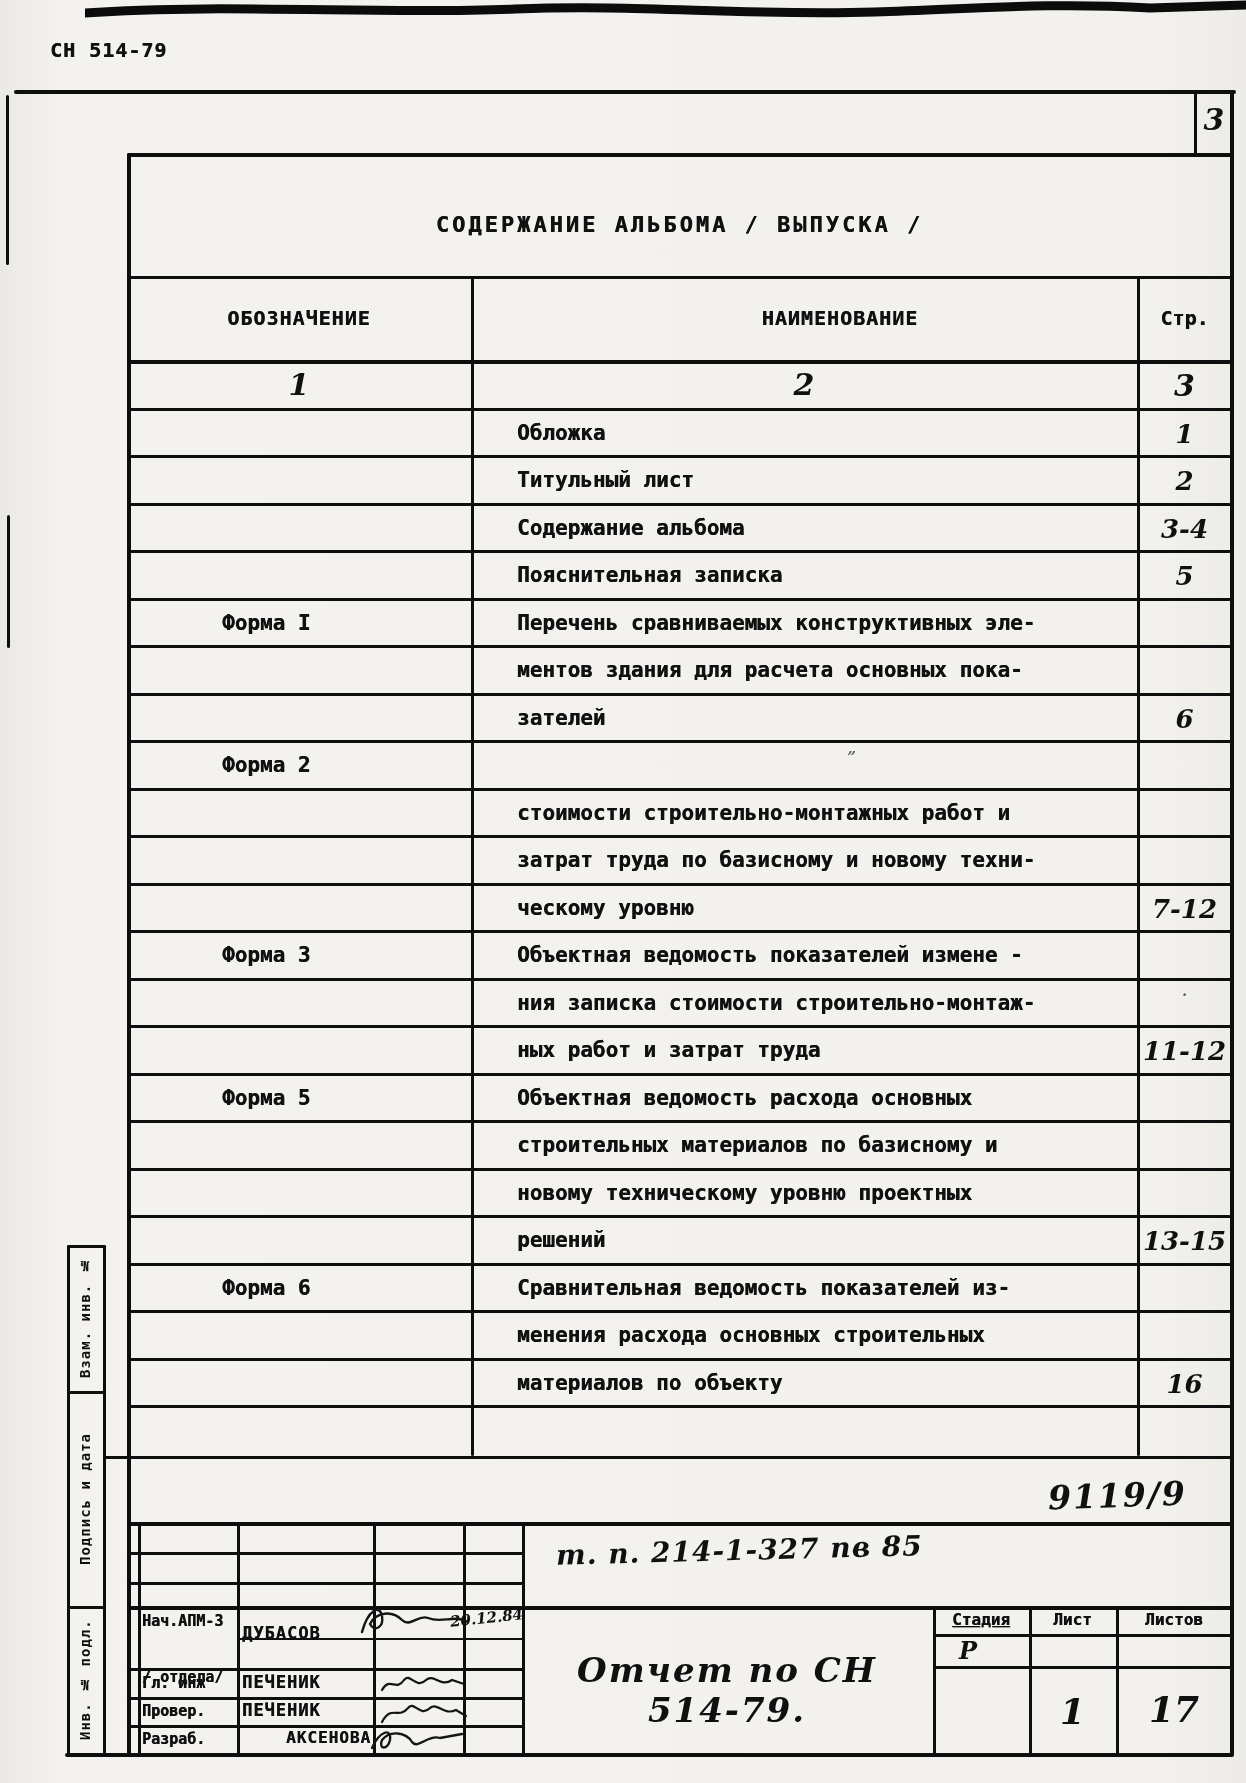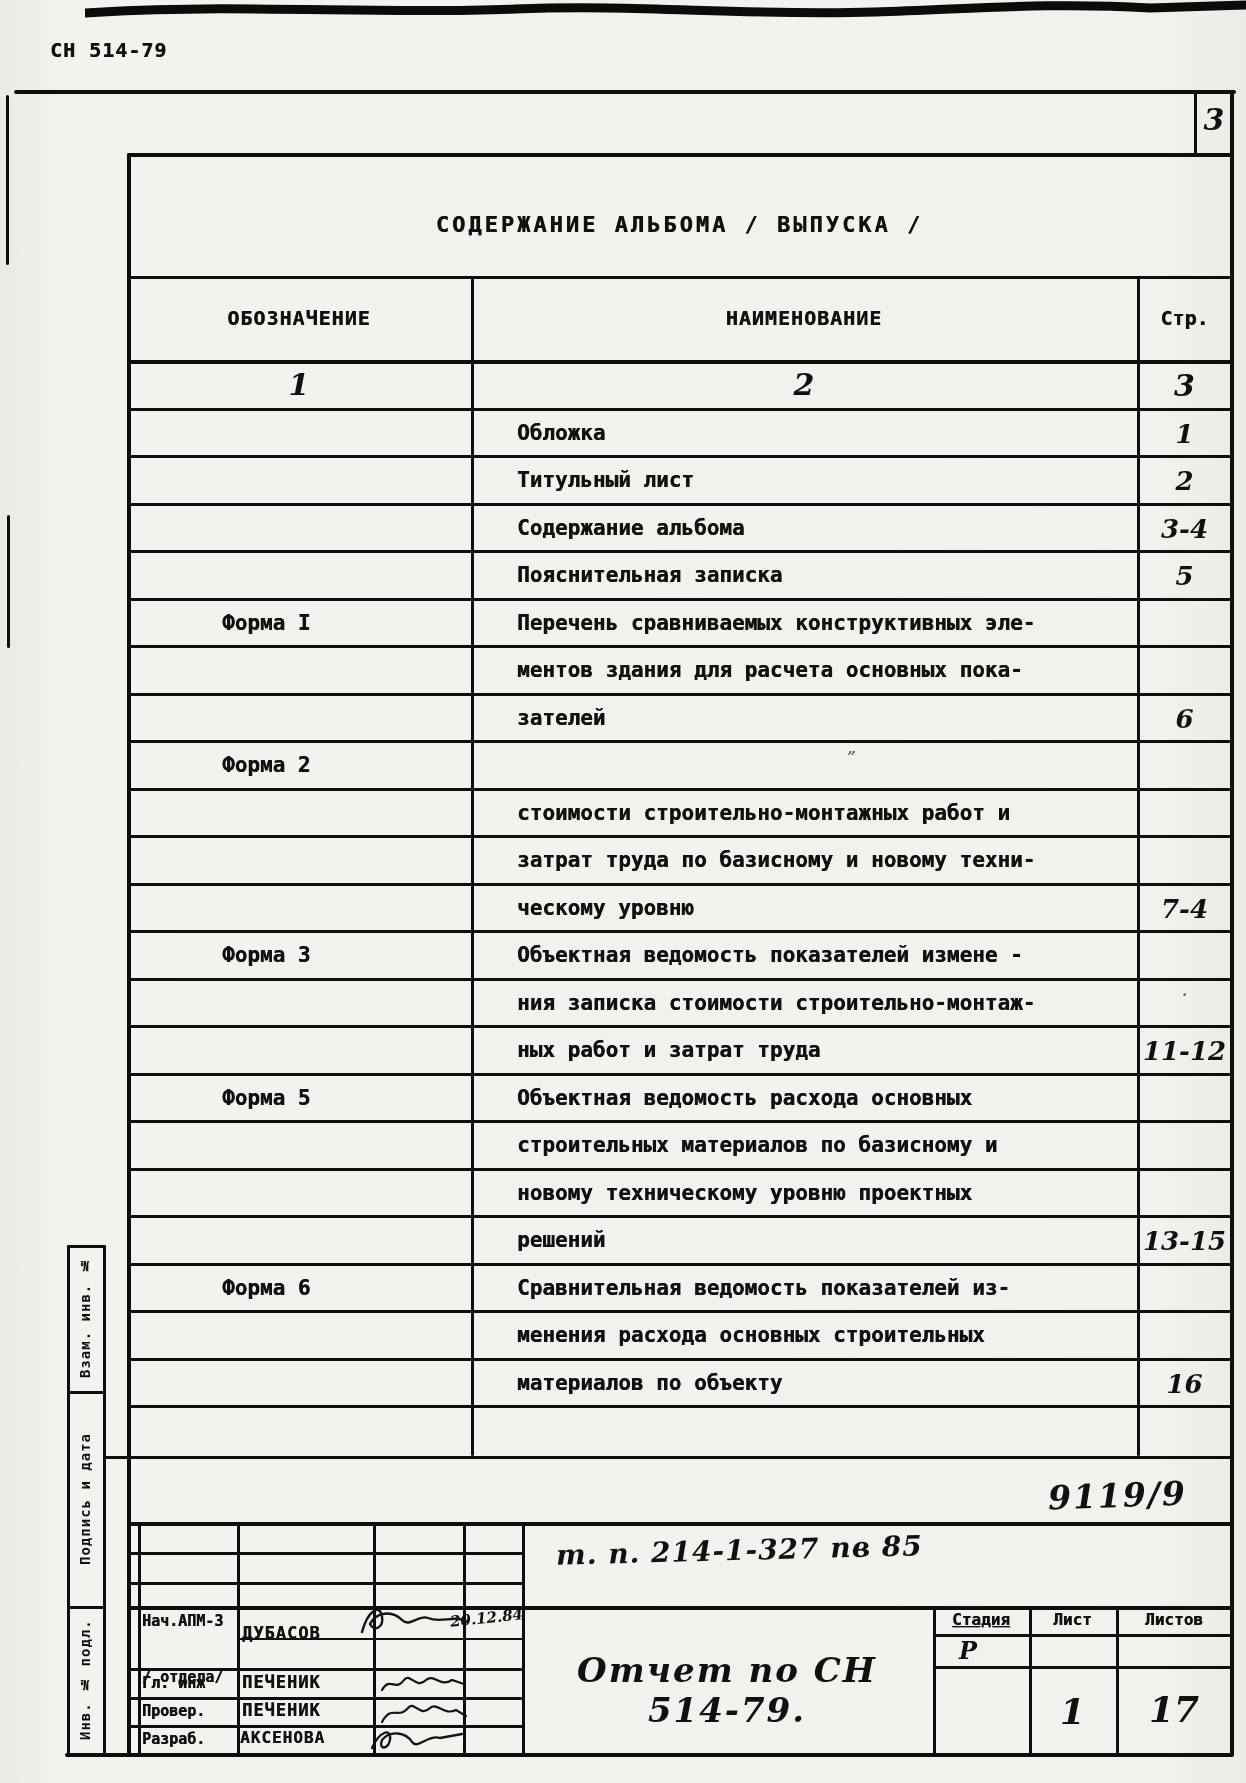--- a/index.html
+++ b/index.html
@@ -57,21 +57,21 @@
   <div class="hl" style="left:127px;top:153px;width:1107px;height:4px;"></div>
   <div class="vl" style="left:127px;top:153px;width:4px;height:1604px;"></div>
   <div class="hl" style="left:127px;top:276px;width:1105px;height:3px;"></div>
   <div class="hl" style="left:127px;top:360px;width:1105px;height:4px;"></div>
   <div class="vl" style="left:471px;top:276px;width:3px;height:1180px;"></div>
   <div class="vl" style="left:1137px;top:276px;width:3px;height:1180px;"></div>
   <div class="hl" style="left:104px;top:1456px;width:1128px;height:3px;"></div>
 
   <div class="abs tw ctr" style="left:127px;top:212px;width:1105px;font-size:22px;letter-spacing:3px;">СОДЕРЖАНИЕ   АЛЬБОМА   / ВЫПУСКА /</div>
   <div class="abs tw ctr" style="left:127px;top:306px;width:344px;font-size:20px;letter-spacing:1px;">ОБОЗНАЧЕНИЕ</div>
-  <div class="abs tw ctr" style="left:471px;top:306px;width:666px;font-size:20px;letter-spacing:1px;">НАИМЕНОВАНИЕ</div>
+  <div class="abs tw ctr" style="left:471px;top:306px;width:666px;font-size:20px;letter-spacing:1px;padding-left:36px;">НАИМЕНОВАНИЕ</div>
   <div class="abs tw ctr" style="left:1137px;top:306px;width:95px;font-size:20px;">Стр.</div>
 
   <div id="rowhost">
       <div class="trow colnum">
       <div class="cell cd">1</div>
       <div class="cell cn">2</div>
       <div class="cell cp">3</div>
     </div>
       <div class="trow">
       <div class="cell cd"></div>
@@ -118,21 +118,21 @@
       <div class="cell cp"></div>
     </div>
       <div class="trow">
       <div class="cell cd"></div>
       <div class="cell cn">затрат труда по базисному и новому техни-</div>
       <div class="cell cp"></div>
     </div>
       <div class="trow">
       <div class="cell cd"></div>
       <div class="cell cn">ческому уровню</div>
-      <div class="cell cp">7-4</div>
+      <div class="cell cp">7-12</div>
     </div>
       <div class="trow">
       <div class="cell cd">Форма 3</div>
       <div class="cell cn">Объектная ведомость показателей измене -</div>
       <div class="cell cp"></div>
     </div>
       <div class="trow faintpage">
       <div class="cell cd"></div>
       <div class="cell cn">ния записка стоимости строительно-монтаж-</div>
       <div class="cell cp">·</div>
@@ -217,21 +217,21 @@
     <path d="M4,22 C12,8 18,24 26,12 C32,4 38,22 48,12 C56,5 62,20 74,12 L86,16" stroke="#141414" stroke-width="2.2" fill="none" stroke-linecap="round"></path>
   </svg>
 
   <div class="abs tw" style="left:142px;top:1702px;font-size:15px;">Провер.</div>
   <div class="abs tw" style="left:242px;top:1700px;font-size:17px;letter-spacing:1px;">ПЕЧЕНИК</div>
   <svg class="sig" style="left:378px;top:1698px;" width="92" height="30" viewBox="0 0 92 30">
     <path d="M4,24 C14,6 20,22 30,10 C36,2 42,20 52,10 C60,4 66,18 78,12 L88,18" stroke="#141414" stroke-width="2.2" fill="none" stroke-linecap="round"></path>
   </svg>
 
   <div class="abs tw" style="left:142px;top:1730px;font-size:15px;">Разраб.</div>
-  <div class="abs tw" style="left:240px;top:1728px;font-size:16px;letter-spacing:1px;">АКСЕНОВА</div>
+  <div class="abs tw" style="left:240px;top:1728px;font-size:16px;letter-spacing:1px;padding-left:46px;">АКСЕНОВА</div>
   <svg class="sig" style="left:366px;top:1726px;" width="104" height="28" viewBox="0 0 104 28">
     <path d="M6,22 C14,4 26,2 24,14 C22,24 12,24 16,14 C24,4 40,6 46,16 C52,24 62,8 74,12 L96,8" stroke="#141414" stroke-width="2.3" fill="none" stroke-linecap="round"></path>
   </svg>
 
   <div class="abs hand ctr" style="left:524px;top:1650px;width:406px;font-size:34px;letter-spacing:2px;">Отчет по СН 514-79.</div>
 
   <div class="vl" style="left:933px;top:1606px;width:3px;height:149px;"></div>
   <div class="vl" style="left:1029px;top:1606px;width:3px;height:149px;"></div>
   <div class="vl" style="left:1116px;top:1606px;width:3px;height:149px;"></div>
   <div class="hl" style="left:933px;top:1634px;width:299px;height:3px;"></div>

